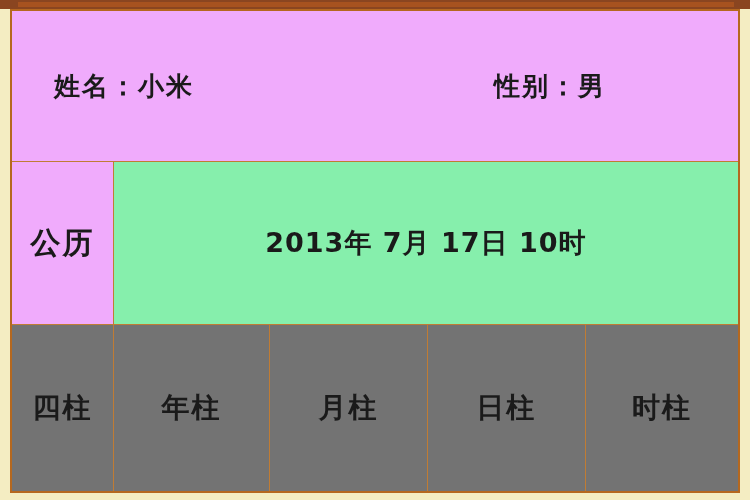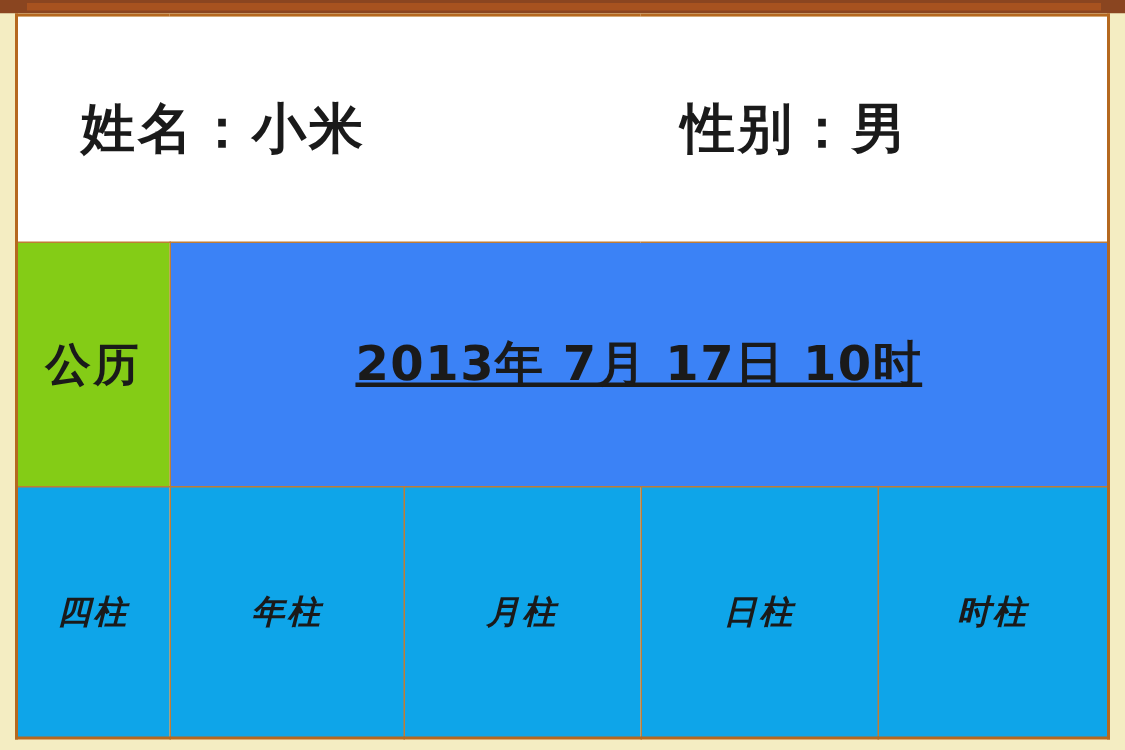--- a/index.html
+++ b/index.html
@@ -59,22 +59,22 @@
     text-align: center;
     vertical-align: middle;
     color: #1a1a1a;
     background-clip: padding-box;
   }
 
   .row-header td {
     height: 65px;
   }
   .hdr-cell {
-    background: #ffffff;
-    font-size: 36px;
+    background: #f0abfc;
+    font-size: 26px;
     font-weight: bold;
     letter-spacing: 2px;
     margin-left: 16px;
   }
   .hdr-flex {
     display: flex;
     align-items: center;
     height: 65px;
     padding: 0 42px;
     box-sizing: border-box;
@@ -90,55 +90,53 @@
     padding-right: 90px;
   }
 
   .row-cal td {
     height: 70px;
   }
   .label-cell {
     width: 102px;
     font-size: 30px;
     font-weight: bold;
-    background: #84cc16;
+    background: #f0abfc;
     letter-spacing: 2px;
   }
   .value-cell {
-    font-size: 32px;
+    font-size: 27px;
     font-weight: bold;
     text-align: left;
     padding-left: 24px;
-    background: #3b82f6;
+    background: #86efac;
     letter-spacing: 1px;
-    text-decoration: underline;
   }
 
   
   .pink {
     background: #fbe9e9;
   }
   .pink-label {
     background: #fbe4e4;
   }
 
   .row-pillars td,
   .row-gods td {
     height: 72px;
   }
   .row-bazi td {
     height: 130px;
   }
 
   .pillar-cell {
-    font-size: 22px;
+    font-size: 28px;
     font-weight: bold;
     letter-spacing: 2px;
-    background: #0ea5e9;
-    font-style: italic;
+    background: #737373;
   }
 
   .bazi-stack {
     display: flex;
     flex-direction: column;
     align-items: center;
     justify-content: center;
     line-height: 1.0;
   }
   .bazi-char {

